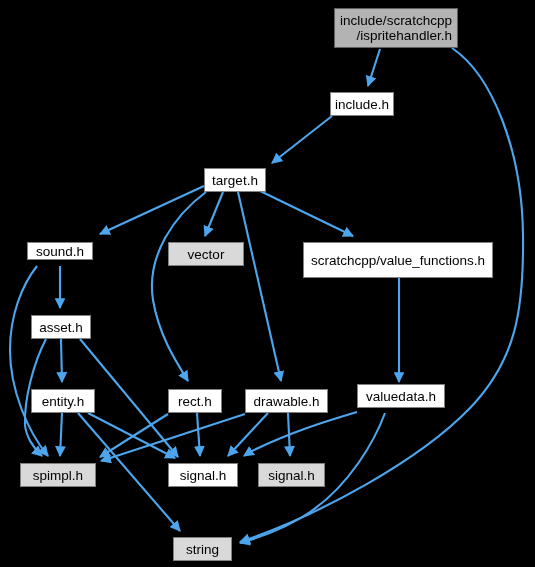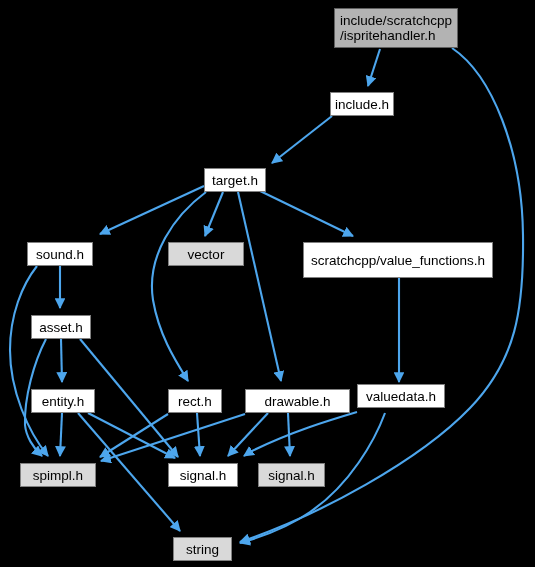--- a/index.html
+++ b/index.html
@@ -22,21 +22,21 @@
     width: 535px;
     height: 567px;
   }
   .node {
     position: absolute;
     box-sizing: border-box;
     border: 1px solid #808080;
     display: flex;
     align-items: center;
     justify-content: center;
-    text-align: left;
+    text-align: right;
     color: #000000;
     font-size: 13.5px;
     line-height: 15px;
     letter-spacing: 0px;
     white-space: pre-line;
     z-index: 5;
   }
   .node.white {
     background: #ffffff;
   }
@@ -112,33 +112,33 @@
     </g>
   </svg>
 
   <div class="node root" style="left:334px; top:8px; width:124px; height:40px;">include/scratchcpp
 /ispritehandler.h</div>
 
   <div class="node white" style="left:330px; top:92px; width:64px; height:24px;">include.h</div>
 
   <div class="node white" style="left:204px; top:168px; width:62px; height:24px;">target.h</div>
 
-  <div class="node white" style="left:27px; top:242px; width:66px; height:24px;">sound.h</div>
+  <div class="node white" style="left:27px; top:242px; width:66px; height:18px;">sound.h</div>
 
   <div class="node gray" style="left:168px; top:242px; width:76px; height:24px;">vector</div>
 
   <div class="node white" style="left:303px; top:242px; width:190px; height:36px;">scratchcpp/value_functions.h</div>
 
   <div class="node white" style="left:31px; top:315px; width:60px; height:24px;">asset.h</div>
 
   <div class="node white" style="left:31px; top:389px; width:64px; height:24px;">entity.h</div>
 
   <div class="node white" style="left:168px; top:389px; width:54px; height:24px;">rect.h</div>
 
-  <div class="node white" style="left:245px; top:389px; width:105px; height:24px;">drawable.h</div>
+  <div class="node white" style="left:245px; top:389px; width:83px; height:24px;">drawable.h</div>
 
   <div class="node white" style="left:357px; top:384px; width:88px; height:24px;">valuedata.h</div>
 
   <div class="node gray" style="left:20px; top:463px; width:76px; height:24px;">spimpl.h</div>
 
   <div class="node white" style="left:168px; top:463px; width:70px; height:24px;">signal.h</div>
 
   <div class="node gray" style="left:173px; top:537px; width:59px; height:24px;">string</div>
 
   <div class="node gray" style="left:258px; top:463px; width:67px; height:24px;">signal.h</div>

